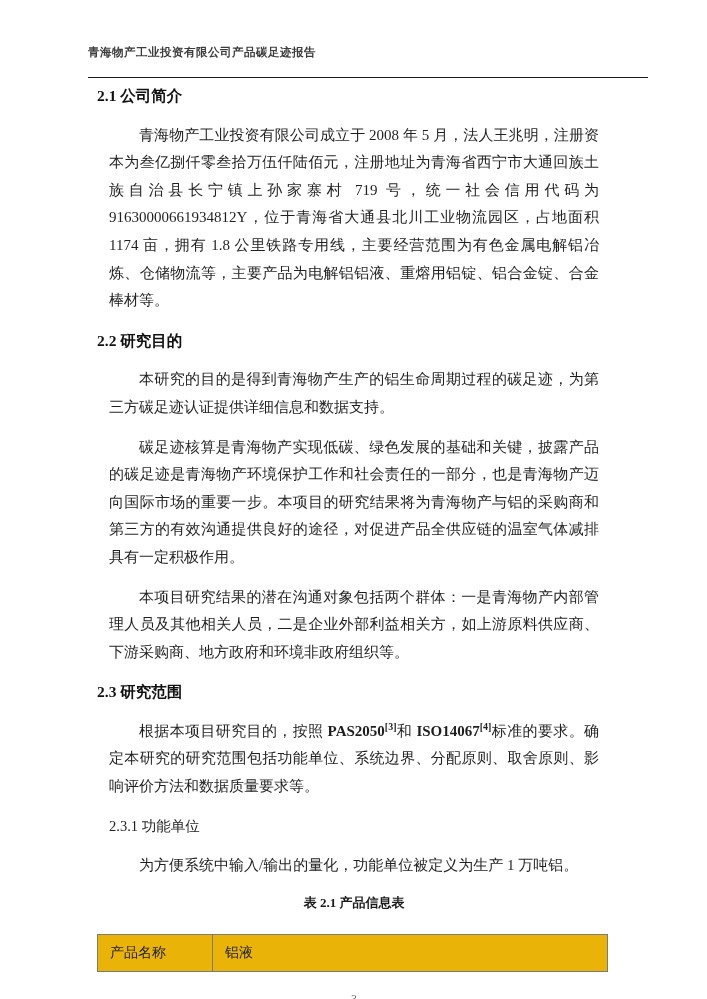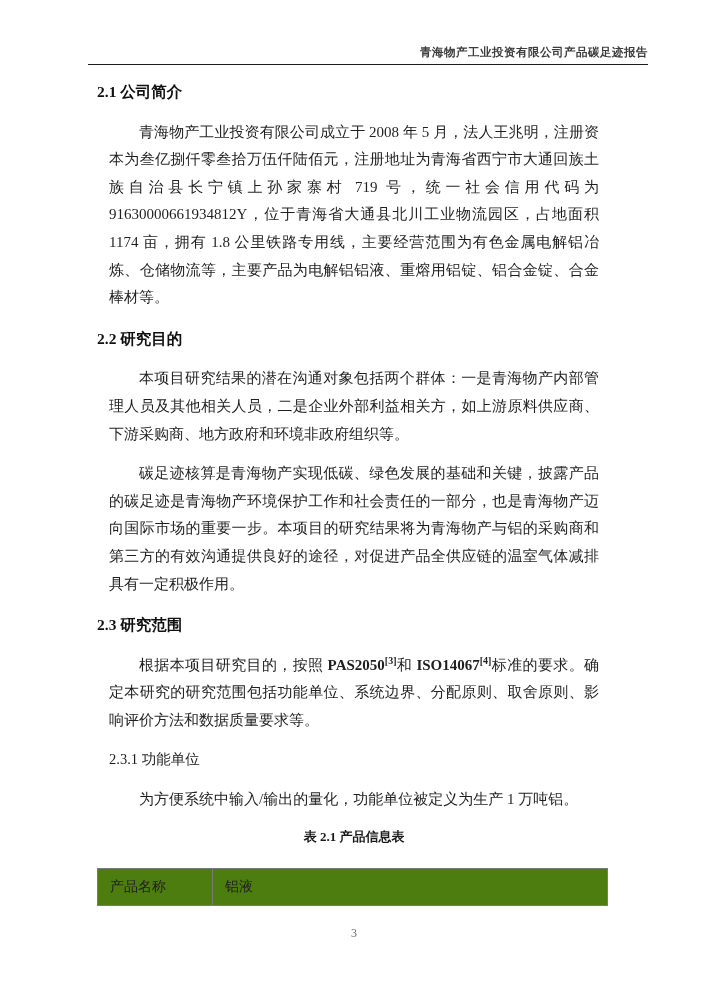--- a/index.html
+++ b/index.html
@@ -7,43 +7,43 @@
     width: 707px; height: 999px;
     background: #ffffff;
     font-family: "Liberation Serif", "DejaVu Serif", serif;
     color: #1f1f1f;
     position: relative;
     overflow: hidden;
   }
   .page-header {
     margin: 0 59px 0 88px;
     padding-top: 42px;
-    padding-bottom: 4px;
+    padding-bottom: 17px;
     border-bottom: 1.5px solid #1c1c1c;
-    text-align: right;
+    text-align: left;
   }
   .page-header .hdr-title {
     font-size: 11.5px;
     font-weight: bold;
     color: #3c3c3c;
     letter-spacing: 0.5px;
   }
   .content {
     margin: 0 96px 0 97px;
   }
   .doc-h1 {
     margin: 27px 0 12px 0;
     font-size: 20px;
     font-weight: bold;
     line-height: 26px;
     color: #111;
   }
   .doc-h1 .h1-num { margin-right: 19px; }
   .doc-h2 {
-    margin: 13px 0;
+    margin: 4px 0;
     font-size: 15.5px;
     font-weight: bold;
     line-height: 27.6px;
     color: #111;
   }
   .doc-h3 {
     margin: 3px 12px;
     font-size: 14.5px;
     font-weight: normal;
     line-height: 27.6px;
@@ -77,21 +77,21 @@
     margin-left: 0px;
     table-layout: fixed;
   }
   table.info-table td {
     border: 1.3px solid #7a7a7a;
     height: 36px;
     font-size: 14px;
     color: #222;
     padding: 0 0 0 12px;
     vertical-align: middle;
-    background: #4d7c0f;
+    background: #eab308;
   }
   td.col-label { width: 102px; }
   .page-footer {
     margin-top: 18px;
     text-align: center;
     font-size: 12px;
     color: #6a6a6a;
     line-height: 18px;
   }
 </style>
@@ -104,22 +104,23 @@
 
 <div class="content">
 
 
   <h2 class="doc-h2">2.1 公司简介</h2>
 
   <p class="para">青海物产工业投资有限公司成立于 2008 年 5 月，法人王兆明，注册资本为叁亿捌仟零叁拾万伍仟陆佰元，注册地址为青海省西宁市大通回族土族自治县长宁镇上孙家寨村 719 号，统一社会信用代码为 91630000661934812Y，位于青海省大通县北川工业物流园区，占地面积 1174 亩，拥有 1.8 公里铁路专用线，主要经营范围为有色金属电解铝冶炼、仓储物流等，主要产品为电解铝铝液、重熔用铝锭、铝合金锭、合金棒材等。</p>
 
   <h2 class="doc-h2">2.2 研究目的</h2>
 
+  <p class="para">本研究的目的是得到青海物产生产的铝生命周期过程的碳足迹，为第三方碳足迹认证提供详细信息和数据支持。</p>
+  <p class="para">碳足迹核算是青海物产实现低碳、绿色发展的基础和关键，披露产品的碳足迹是青海物产环境保护工作和社会责任的一部分，也是青海物产迈向国际市场的重要一步。本项目的研究结果将为青海物产与铝的采购商和第三方的有效沟通提供良好的途径，对促进产品全供应链的温室气体减排具有一定积极作用。</p>
   <p class="para">本项目研究结果的潜在沟通对象包括两个群体：一是青海物产内部管理人员及其他相关人员，二是企业外部利益相关方，如上游原料供应商、下游采购商、地方政府和环境非政府组织等。</p>
-  <p class="para">碳足迹核算是青海物产实现低碳、绿色发展的基础和关键，披露产品的碳足迹是青海物产环境保护工作和社会责任的一部分，也是青海物产迈向国际市场的重要一步。本项目的研究结果将为青海物产与铝的采购商和第三方的有效沟通提供良好的途径，对促进产品全供应链的温室气体减排具有一定积极作用。</p>
 
   <h2 class="doc-h2">2.3 研究范围</h2>
 
   <p class="para"><span>根据本项目研究目的，按照 </span><span class="b">PAS2050</span><sup class="b">[3]</sup><span>和 </span><span class="b">ISO14067</span><sup class="b">[4]</sup><span>标准的要求。确定本研究的研究范围包括功能单位、系统边界、分配原则、取舍原则、影响评价方法和数据质量要求等。</span></p>
 
   <h3 class="doc-h3">2.3.1 功能单位</h3>
 
   <p class="para">为方便系统中输入/输出的量化，功能单位被定义为生产 1 万吨铝。</p>
 
   <div class="tbl-caption">表 2.1 产品信息表</div>

